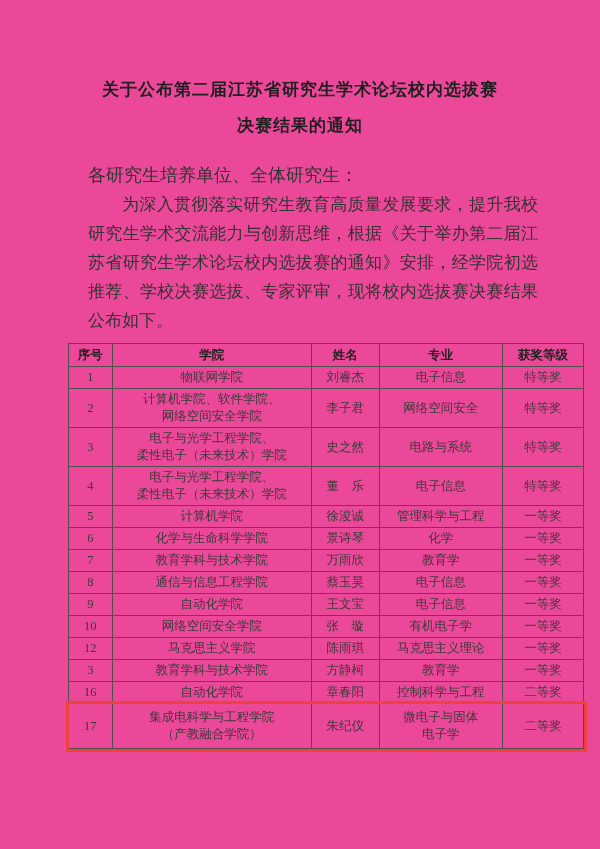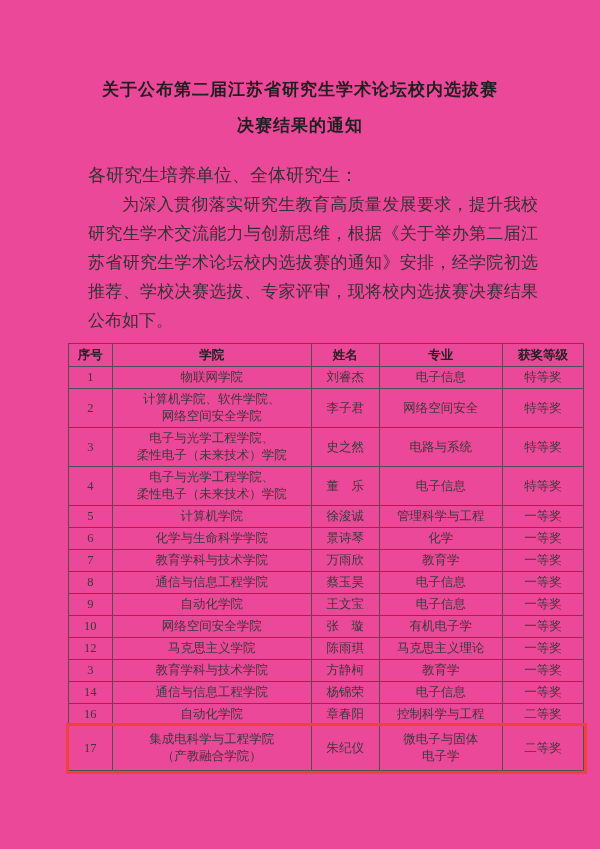--- a/index.html
+++ b/index.html
@@ -193,27 +193,20 @@
           <td>一等奖</td>
         </tr>
         <tr>
           <td>3</td>
           <td>教育学科与技术学院</td>
           <td>方静柯</td>
           <td>教育学</td>
           <td>一等奖</td>
         </tr>
         <tr>
-          <td>14</td>
-          <td>通信与信息工程学院</td>
-          <td>杨锦荣</td>
-          <td>电子信息</td>
-          <td>一等奖</td>
-        </tr>
-        <tr>
           <td>16</td>
           <td>自动化学院</td>
           <td>章春阳</td>
           <td>控制科学与工程</td>
           <td>二等奖</td>
         </tr>
         <tr class="highlight-row" style="outline-color: rgb(238, 67, 60);">
           <td>17</td>
           <td>集成电科学与工程学院
 （产教融合学院）</td>

